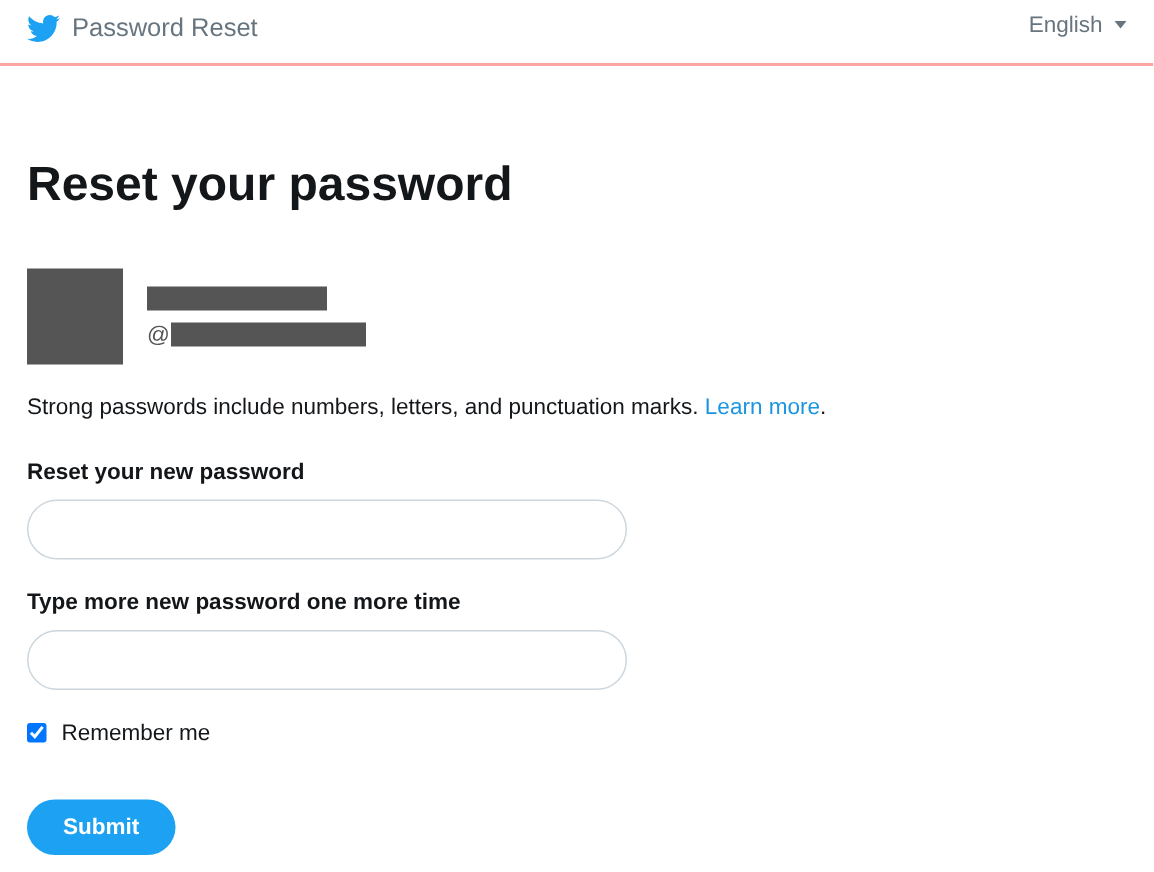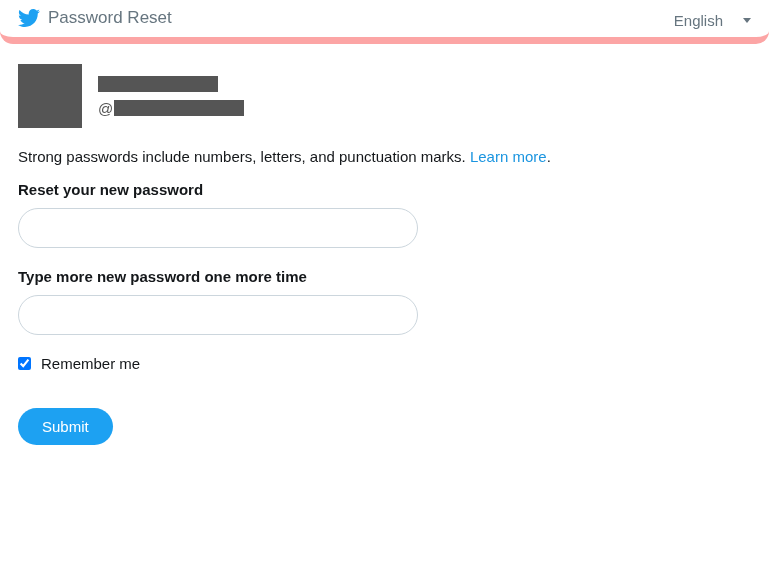--- a/index.html
+++ b/index.html
@@ -8,46 +8,45 @@
       box-sizing: border-box;
     }
     body {
       font-family: "Helvetica Neue", Helvetica, Arial, sans-serif;
       background: #fff;
       color: #333;
       width: 769px;
     }
     .header {
       display: flex;
-      align-items: flex-end;
+      align-items: flex-start;
       justify-content: space-between;
       padding: 8px 18px;
-      border-bottom: 7px solid #fca5a5;
+      border-bottom: 2px solid #fca5a5;
       height: 44px;
-      border-radius: 13px;
     }
     .header-left {
       display: flex;
       align-items: center;
       gap: 8px;
     }
     .twitter-logo {
       width: 22px;
       height: 22px;
       fill: #1da1f2;
     }
     .header-title {
       color: #66757f;
       font-size: 17px;
       font-weight: 400;
     }
     .lang-select {
       display: flex;
       align-items: center;
-      gap: 20px;
+      gap: 8px;
       color: #66757f;
       font-size: 15px;
       cursor: pointer;
     }
     .caret {
       width: 0;
       height: 0;
       border-left: 4px solid transparent;
       border-right: 4px solid transparent;
       border-top: 5px solid #66757f;
@@ -92,21 +91,21 @@
     }
     .redacted-line2 {
       width: 130px;
       height: 16px;
       background: #555;
       margin-left: 1px;
     }
     .info-text {
       font-size: 15px;
       color: #14171a;
-      margin-bottom: 16px;
+      margin-bottom: 26px;
     }
     .learn-more {
       color: #1b95e0;
       cursor: pointer;
     }
     .form-label {
       font-size: 15px;
       font-weight: 700;
       color: #14171a;
       display: block;
@@ -138,41 +137,42 @@
       font-size: 15px;
       color: #14171a;
     }
     .submit-btn {
       background: #1da1f2;
       color: #fff;
       border: none;
       border-radius: 20px;
       padding: 10px 24px;
       font-size: 15px;
-      font-weight: 400;
+      font-weight: 700;
       cursor: pointer;
     }
   </style>
 </head>
 <body>
 
 <div class="header">
   <div class="header-left">
     <svg class="twitter-logo" viewBox="0 0 24 24">
       <path d="M23.954 4.569c-.885.389-1.83.654-2.825.775 1.014-.611 1.794-1.574 2.163-2.723-.951.555-2.005.959-3.127 1.184-.896-.959-2.173-1.559-3.591-1.559-2.717 0-4.92 2.203-4.92 4.917 0 .39.045.765.127 1.124C7.691 8.094 4.066 6.13 1.64 3.161c-.427.722-.666 1.561-.666 2.475 0 1.71.87 3.213 2.188 4.096-.807-.026-1.566-.248-2.228-.616v.061c0 2.385 1.693 4.374 3.946 4.827-.413.111-.849.171-1.296.171-.314 0-.615-.03-.916-.086.631 1.953 2.445 3.377 4.604 3.417-1.68 1.319-3.809 2.105-6.102 2.105-.39 0-.779-.023-1.17-.067 2.189 1.394 4.768 2.209 7.557 2.209 9.054 0 14-7.497 14-13.987 0-.21 0-.42-.015-.63.961-.689 1.8-1.56 2.46-2.548l-.047-.02z"></path>
     </svg>
     <span class="header-title">Password Reset</span>
   </div>
   <div class="lang-select">
     <span>English</span>
     <span class="caret"></span>
   </div>
 </div>
 
 <div class="content">
+  <h1 class="page-heading">Reset your password</h1>
 
   <div class="user-block">
     <div class="avatar"></div>
     <div class="user-text">
       <div class="redacted-line1"></div>
       <div class="handle-row">
         <span class="at-sign">@</span>
         <div class="redacted-line2"></div>
       </div>
     </div>

